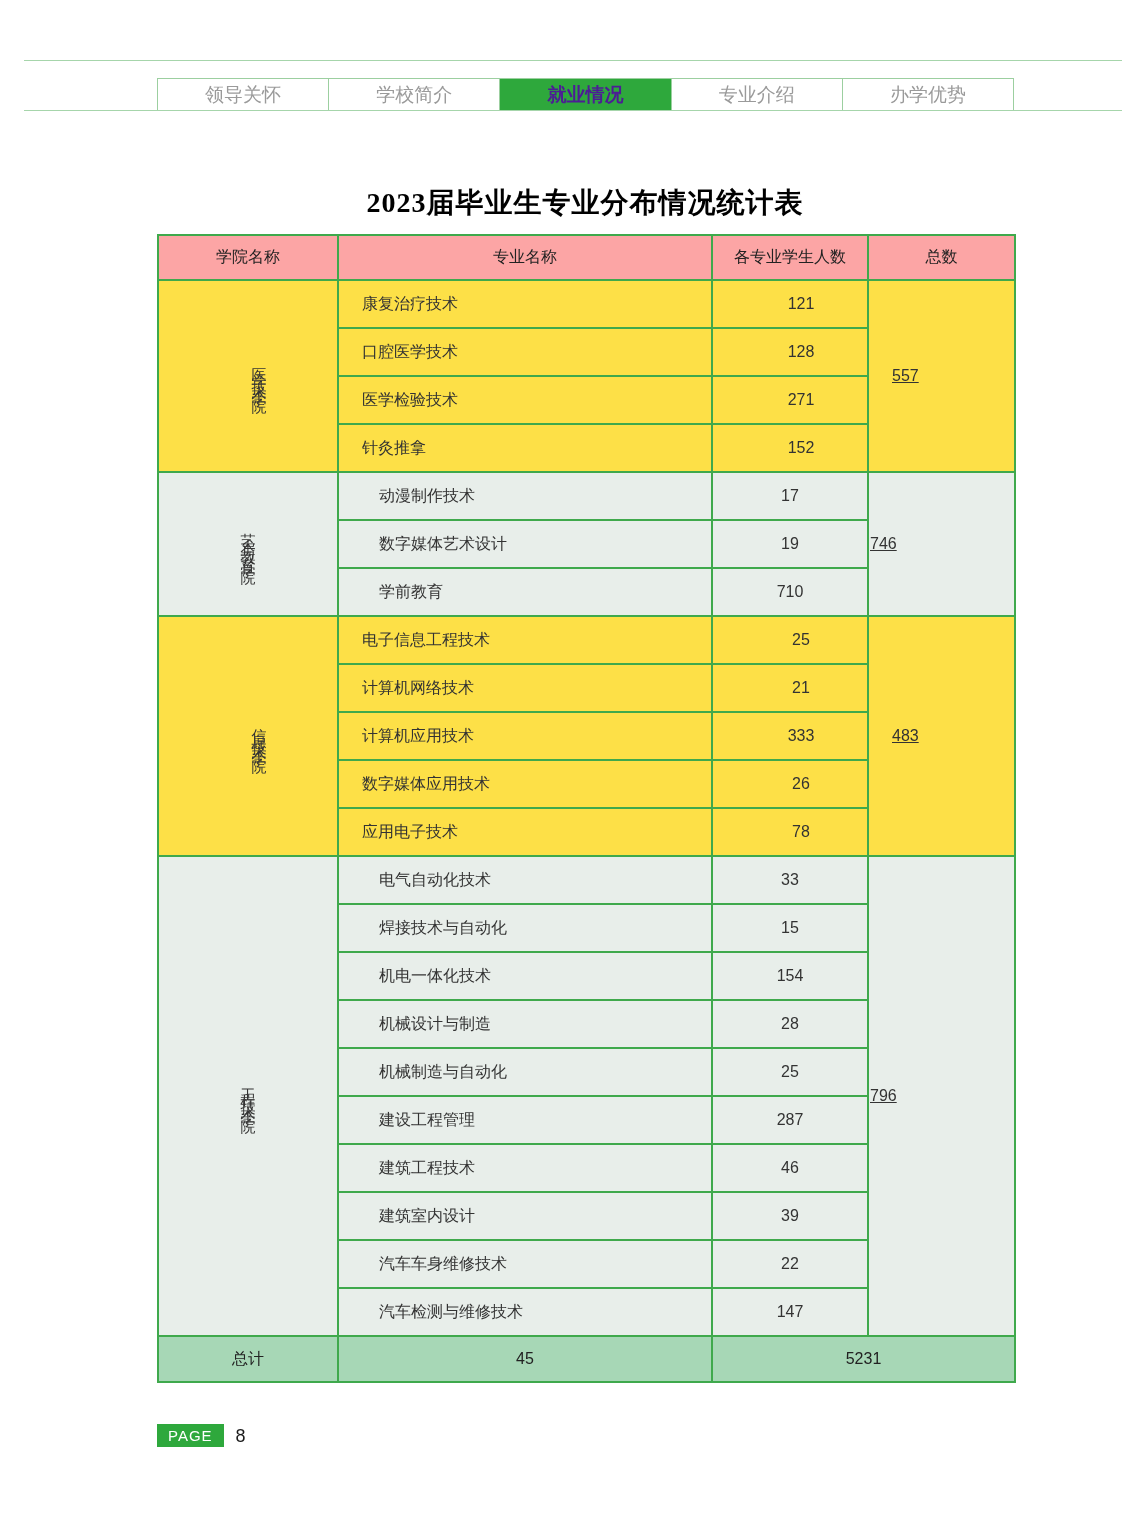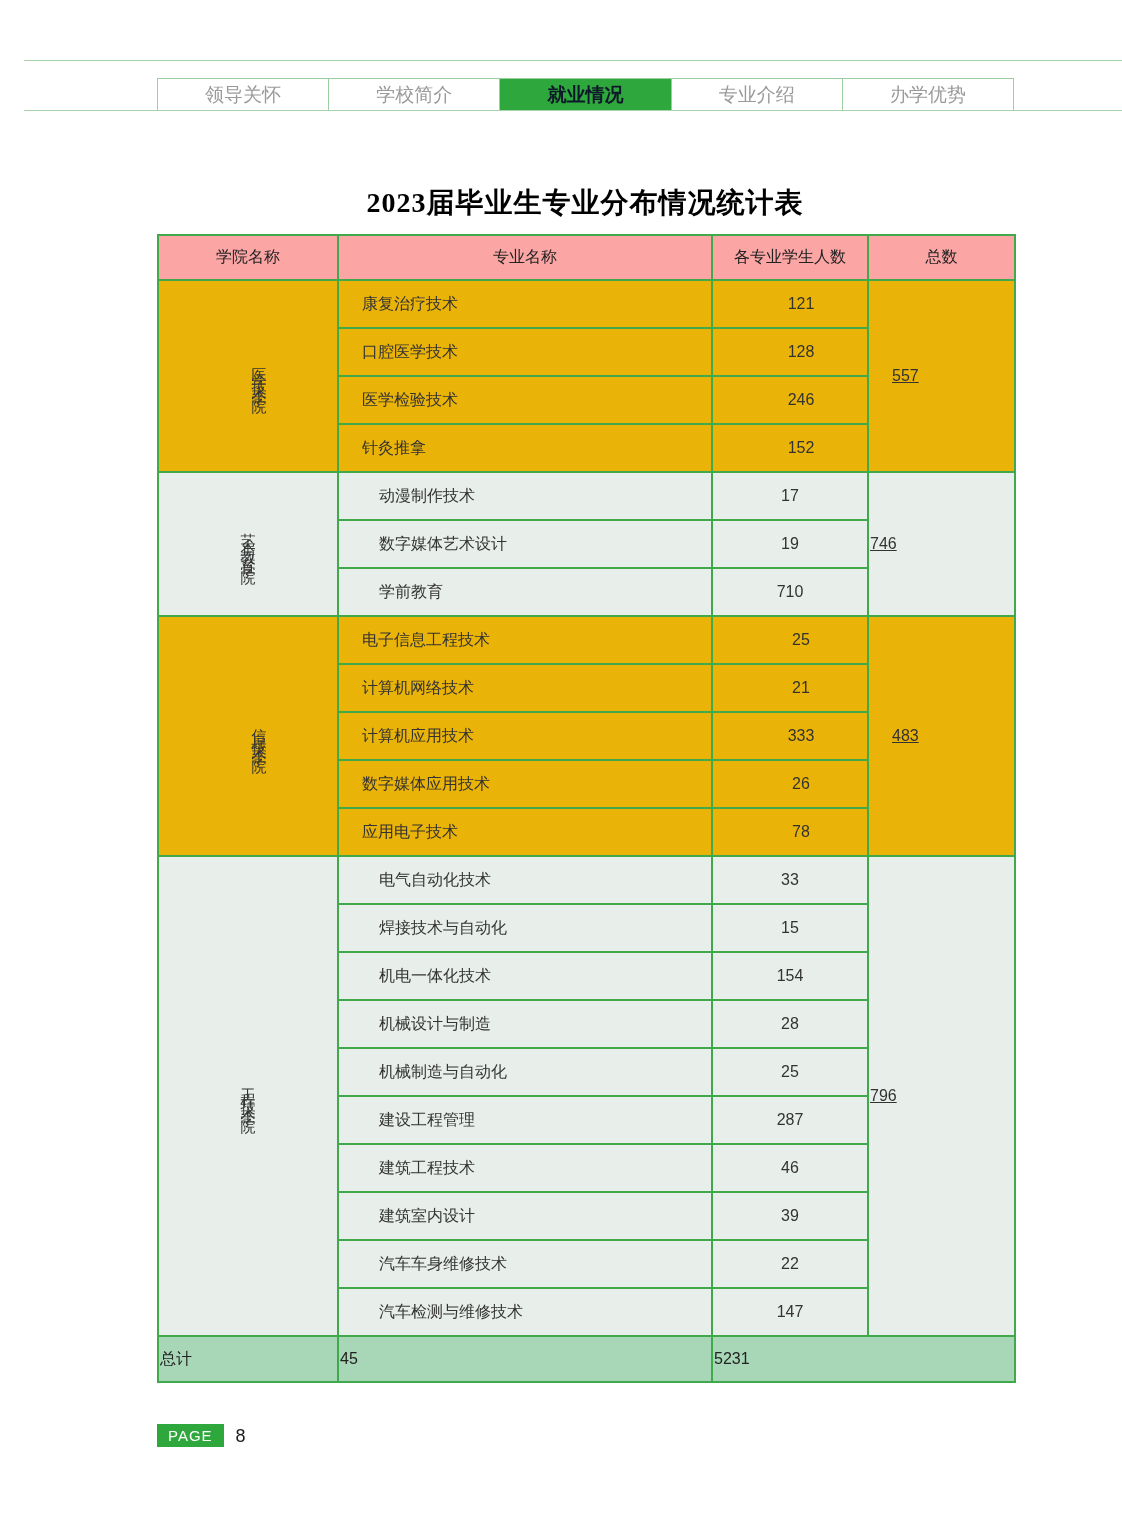--- a/index.html
+++ b/index.html
@@ -14,21 +14,21 @@
   .tabbar {
     position:absolute; left:133px; top:78px; width:857px; height:33px;
     display:flex; box-sizing:border-box; border:1px solid #9ccfa0; background:#fff;
   }
   .tab {
     flex:1 1 0; display:flex; align-items:center; justify-content:center;
     font-family:"Liberation Serif", serif; font-size:19px; color:#9a9a9a;
     border-right:1px solid #9ccfa0; box-sizing:border-box; cursor:pointer;
   }
   .tab:last-child { border-right:none; }
-  .tab.active { background:#2ea83c; color:#0f172a; font-weight:bold; }
+  .tab.active { background:#2ea83c; color:#4c1d95; font-weight:bold; }
 
   .title {
     position:absolute; top:184px; left:0; width:1122px; margin:0;
     text-align:center; font-family:"Liberation Serif", serif;
     font-size:28px; font-weight:bold; color:#000; letter-spacing:1px;
   }
 
   table.stats {
     position:absolute; left:133px; top:234px; width:857px;
     border-collapse:collapse; table-layout:fixed;
@@ -44,24 +44,24 @@
   tbody tr { height:48px; }
   tbody td { font-size:16px; color:#333; }
   td.major { text-align:left; padding-left:40px; }
   td.count { text-align:center; }
   td.college { text-align:center; vertical-align:middle; }
   td.total { text-align:left; vertical-align:middle;text-decoration:underline; }
   .vtext {
     display:inline-block; writing-mode:vertical-rl; text-orientation:upright;
     letter-spacing:6px; font-size:15px; color:#333; line-height:1.2;
   }
-  tbody.g-cream td { background:#eab308;padding-left:23px; }
+  tbody.g-cream td { background:#fde047;padding-left:23px; }
   tbody.g-pale td { background:#e8eeea; }
   tbody.sum tr { height:46px; }
-  tbody.sum td { background:#a7d7b6; font-size:16px; color:#222; }
+  tbody.sum td { background:#a7d7b6; text-align:center; font-size:16px; color:#222; }
 
   .pagefoot { position:absolute; left:133px; top:1424px; display:flex; align-items:flex-end; }
   .badge {
     display:inline-block; background:#2ea83c; color:#fff; padding:3px 11px;
     font-size:15px; letter-spacing:1px;
   }
   .pnum { margin-left:12px; font-size:18px; color:#1a1a1a; }
 </style>
 </head>
 <body>
@@ -104,21 +104,21 @@
         <td class="major">康复治疗技术</td>
         <td class="count">121</td>
         <td class="total" rowspan="4">557</td>
       </tr>
       <tr>
         <td class="major">口腔医学技术</td>
         <td class="count">128</td>
       </tr>
       <tr>
         <td class="major">医学检验技术</td>
-        <td class="count">246</td>
+        <td class="count">271</td>
       </tr>
       <tr>
         <td class="major">针灸推拿</td>
         <td class="count">152</td>
       </tr>
     </tbody>
 
     <tbody class="g-pale">
       <tr>
         <td class="college" rowspan="3"><span class="vtext">艺术与教育学院</span></td>

